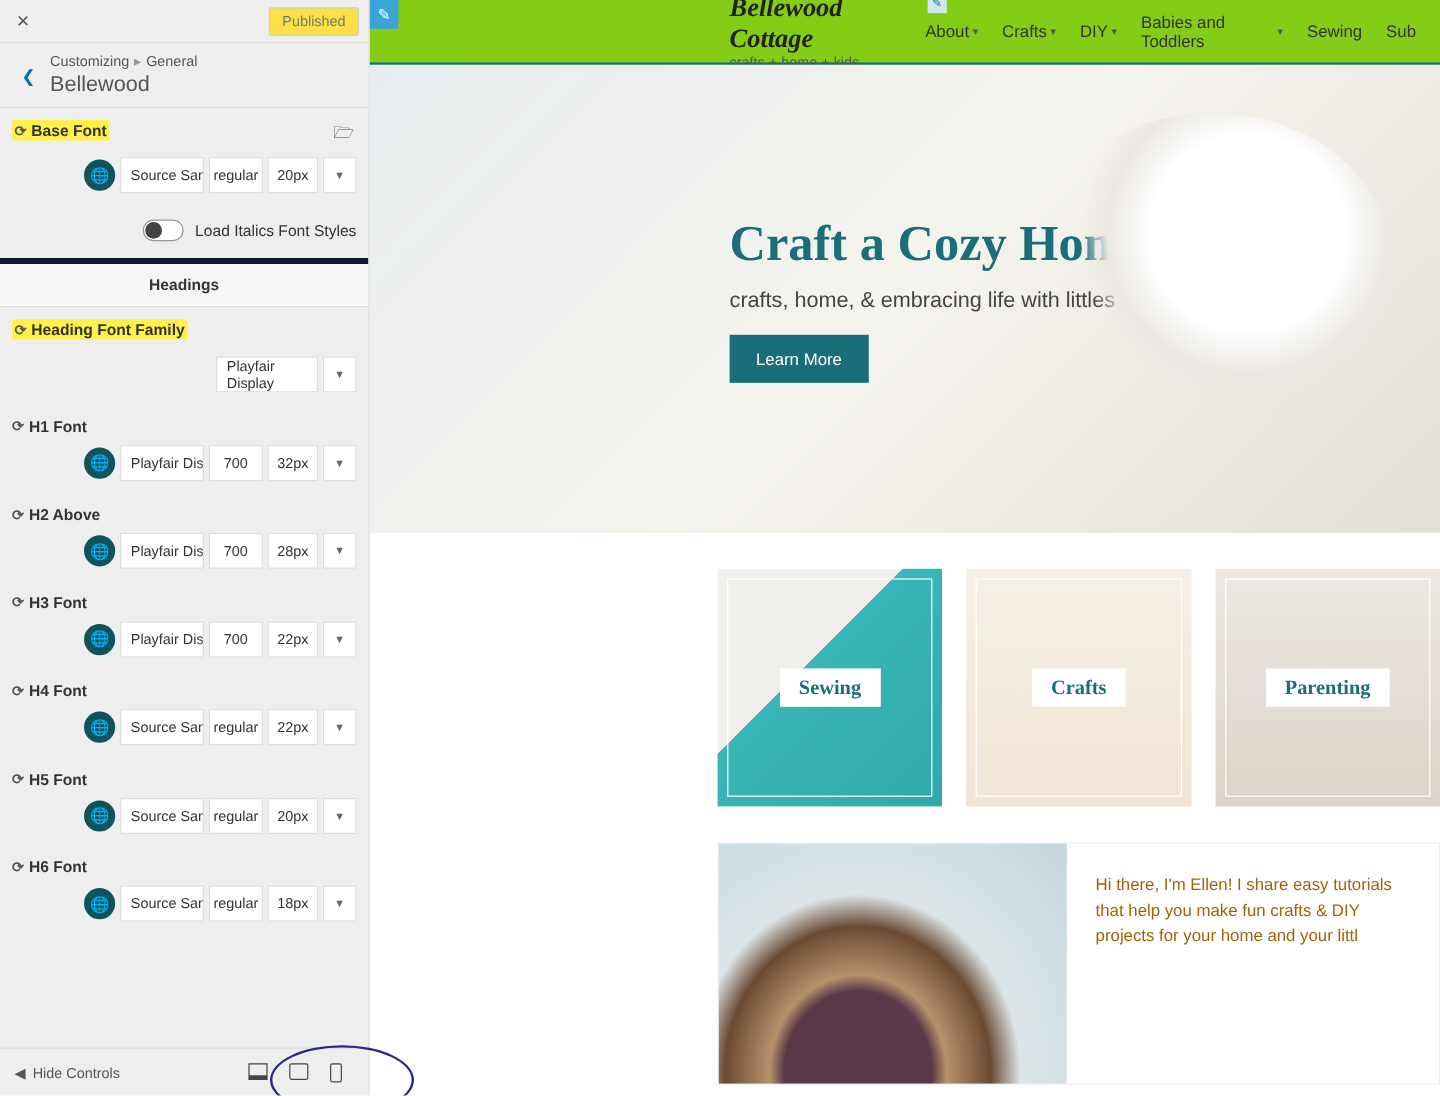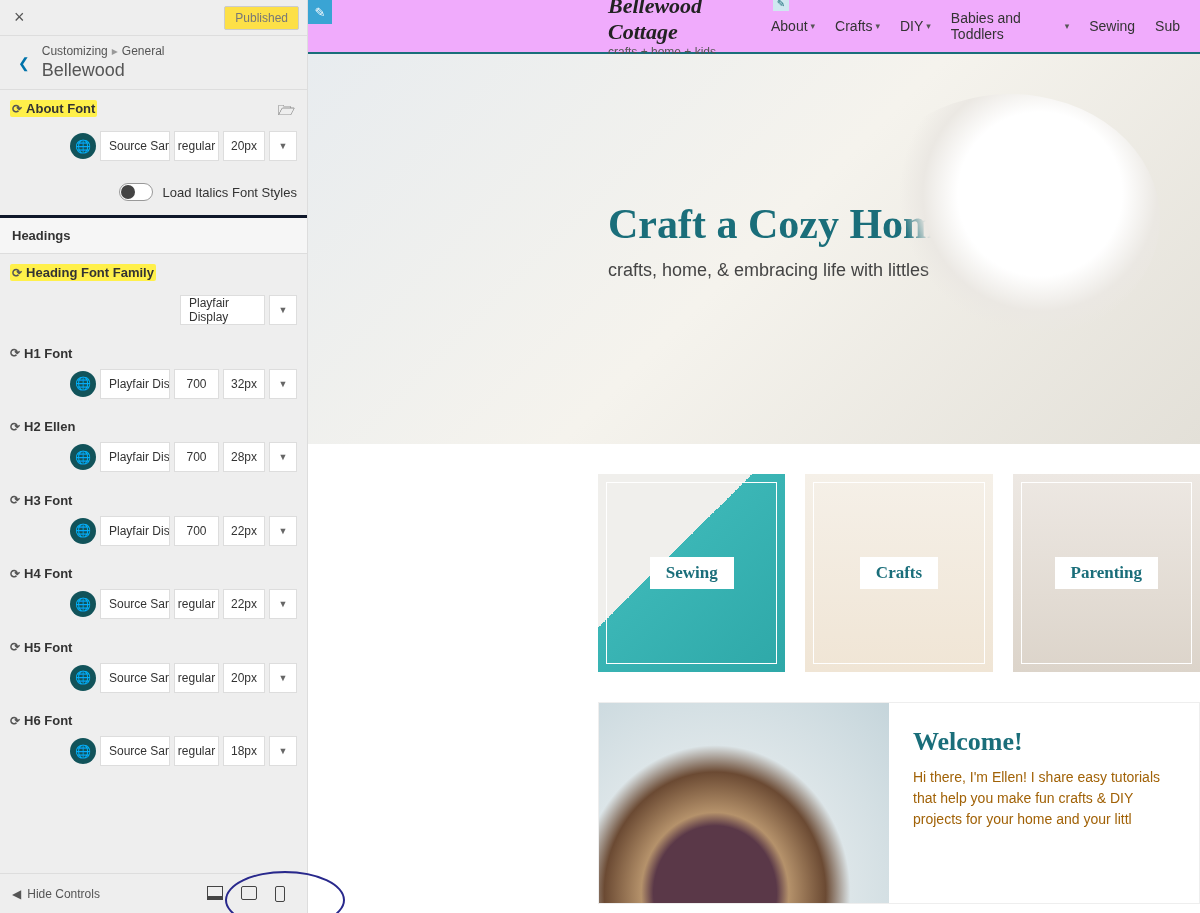--- a/index.html
+++ b/index.html
@@ -31,35 +31,35 @@
 .input-box.font-family { width: 70px; overflow: hidden; white-space: nowrap; }
 .input-box.weight { width: 45px; text-align: right; justify-content: center; }
 .input-box.size { width: 42px; text-align: center; justify-content: center; }
 .input-box.caret { width: 28px; text-align: center; justify-content: center; font-size: 9px; color: #666; }
 .input-box.wide { width: 85px; }
 
 .toggle-row { display: flex; align-items: center; gap: 10px; padding: 12px 10px 14px; justify-content: flex-end; }
 .toggle { width: 34px; height: 18px; border: 1px solid #999; border-radius: 999px; position: relative; background: #fff; }
 .toggle::after { content: ""; width: 14px; height: 14px; border-radius: 50%; background: #444; position: absolute; top: 1px; left: 1px; }
 
-.section-header { background: #f6f6f6; border-top: 3px solid #0f172a; border-bottom: 1px solid #ddd; padding: 10px 12px; font-size: 13px; font-weight: 700; color: #333; }
+.section-header { background: #f6f6f6; border-top: 5px solid #0f172a; border-bottom: 1px solid #ddd; padding: 10px 12px; font-size: 13px; font-weight: 700; color: #333; text-align: center; }
 
 .bottom-bar { height: 40px; border-top: 1px solid #ddd; background: #eee; display: flex; align-items: center; padding: 0 12px; justify-content: space-between; position: relative; }
 .hide-controls { display: flex; align-items: center; gap: 6px; color: #555; font-size: 12px; cursor: pointer; }
 .device-icons { display: flex; gap: 18px; margin-right: 10px; position: relative; }
 .dev-icon { width: 16px; height: 14px; display: inline-block; position: relative; }
 .dev-icon.desktop { border: 1.5px solid #444; border-bottom-width: 4px; }
 .dev-icon.tablet { border: 1.5px solid #444; border-radius: 2px; }
 .dev-icon.mobile { width: 10px; height: 16px; border: 1.5px solid #444; border-radius: 2px; }
 .drawn-circle { position: absolute; width: 120px; height: 58px; border: 2px solid #28288c; border-radius: 50%; left: 225px; bottom: -16px; pointer-events: none; }
 
 
 .preview { flex: 1; position: relative; overflow: hidden; }
 .edit-badge { position: absolute; top: 0; left: 0; background: #3aa4d4; width: 24px; height: 24px; display: flex; align-items: center; justify-content: center; color: #fff; z-index: 5; font-size: 13px; }
-.site-header { display: flex; align-items: center; justify-content: space-between; padding: 8px 20px; border-bottom: 2px solid #1a6e7a; background: #f0abfc; height: 54px; }
+.site-header { display: flex; align-items: center; justify-content: space-between; padding: 8px 20px; border-bottom: 2px solid #1a6e7a; background: #84cc16; height: 54px; }
 .brand { text-align: left; margin-left: 280px; position: relative; }
 .brand .edit-small { position: absolute; right: -18px; top: 2px; background: #cfe8f0; width: 16px; height: 16px; display: flex; align-items: center; justify-content: center; font-size: 10px; color: #1a6e7a; }
 .brand-title { font-family: Georgia, serif; font-size: 22px; font-weight: 700; color: #222; font-style: italic; }
 .brand-tag { font-size: 12px; color: #555; }
 .nav { display: flex; gap: 20px; font-size: 14px; color: #333; }
 .nav-item { display: flex; align-items: center; gap: 3px; cursor: pointer; }
 .nav-item .car { font-size: 9px; color: #555; }
 
 .hero { height: 390px; background: linear-gradient(135deg, #e8ecef 0%, #f5f3ed 50%, #e3e0d8 100%); position: relative; display: flex; align-items: center; padding-left: 300px; }
 .hero::before { content: ""; position: absolute; right: 40px; top: 40px; width: 300px; height: 250px; background: radial-gradient(circle at 60% 40%, #fff 0%, #fff 35%, #ebe8e3 50%, transparent 60%); border-radius: 50%; }
@@ -99,21 +99,21 @@
         </div>
         <div class="panel-title">Bellewood</div>
       </div>
     </div>
 
     <div class="panel-body">
 
       <div class="field-group">
         <div><span class="field-label highlight">
               <span class="reset-icon">⟳</span>
-              <span>About Font</span>
+              <span>Base Font</span>
             </span></div>
         <span class="folder-icon-btn">🗁</span>
         <div style="height:6px"></div>
         <div class="font-row">
           <span class="globe-btn">🌐</span>
           <span class="input-box font-family">Source Sans Pro</span>
           <span class="input-box weight">regular</span>
           <span class="input-box size">20px</span>
           <span class="input-box caret">▼</span>
         </div>
@@ -148,21 +148,21 @@
           <span class="input-box font-family">Playfair Display</span>
           <span class="input-box weight">700</span>
           <span class="input-box size">32px</span>
           <span class="input-box caret">▼</span>
         </div>
       </div>
 
       <div class="field-group">
         <div class="field-label">
             <span class="reset-icon">⟳</span>
-            <span>H2 Ellen</span>
+            <span>H2 Above</span>
           </div>
         <div class="font-row">
           <span class="globe-btn">🌐</span>
           <span class="input-box font-family">Playfair Display</span>
           <span class="input-box weight">700</span>
           <span class="input-box size">28px</span>
           <span class="input-box caret">▼</span>
         </div>
       </div>
 
@@ -269,36 +269,36 @@
         <span class="nav-item">
             <span>Sub</span>
           </span>
       </div>
     </div>
 
     <div class="hero">
       <div class="hero-content">
         <h1>Craft a Cozy Home</h1>
         <p>crafts, home, &amp; embracing life with littles</p>
+        <button class="hero-btn">Learn More</button>
       </div>
     </div>
 
     <div class="cards">
       <div class="card sew">
           <span class="card-label">Sewing</span>
         </div>
       <div class="card craft">
           <span class="card-label">Crafts</span>
         </div>
       <div class="card parent">
           <span class="card-label">Parenting</span>
         </div>
     </div>
 
     <div class="welcome">
       <div class="welcome-img"></div>
       <div class="welcome-text">
-        <h2>Welcome!</h2>
         <p>Hi there, I'm Ellen! I share easy tutorials that help you make fun crafts &amp; DIY projects for your home and your littl</p>
       </div>
     </div>
   </div>
 </div>
 
 </body></html>

